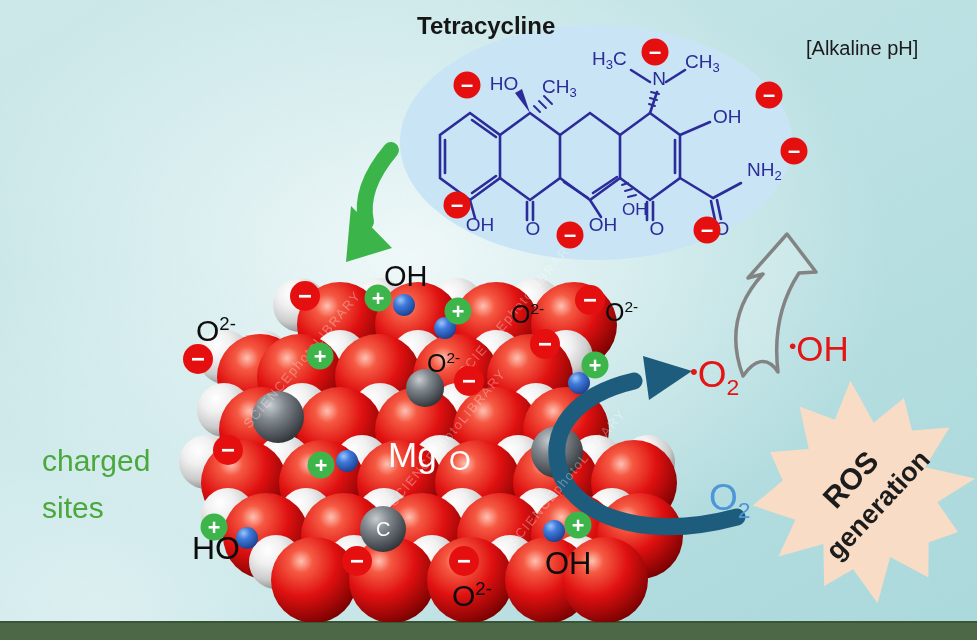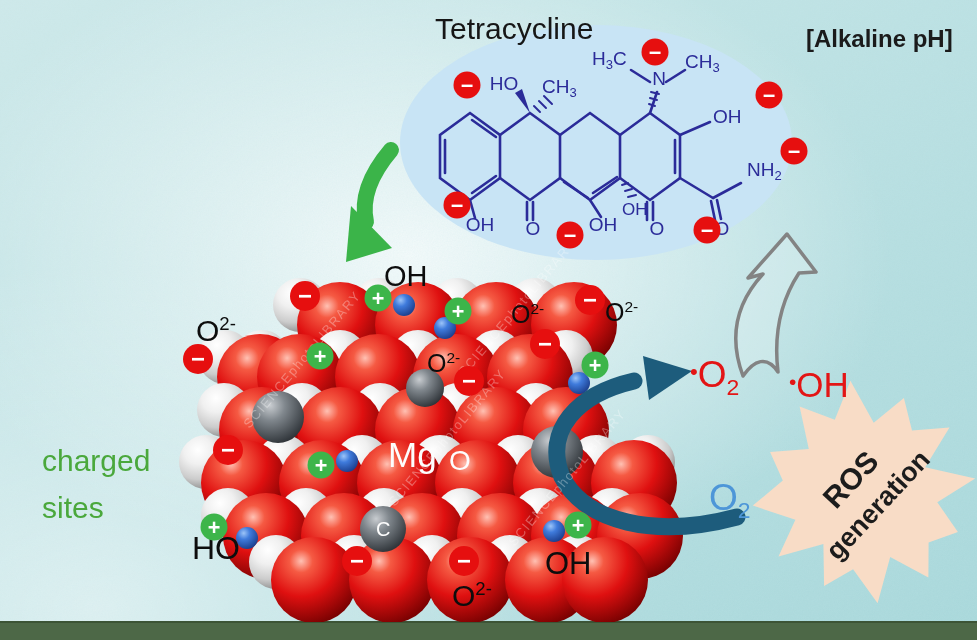--- a/index.html
+++ b/index.html
@@ -11,30 +11,30 @@
       radial-gradient(ellipse at 10% 95%, rgba(255,255,255,0.55), rgba(255,255,255,0) 40%),
       linear-gradient(150deg,#cfe9ea 0%,#bce1e3 45%,#a7d7da 100%);
   }
   .abs{position:absolute;}
   .noise{left:0;top:0;width:977px;height:640px;opacity:.45;pointer-events:none;}
   #bottom-bar{left:0;bottom:0;width:977px;height:17px;background:#4d6847;border-top:2px solid #3c5436;}
   #tc-ellipse{left:400px;top:25px;width:392px;height:235px;border-radius:50%;background:#c8e4f5;}
   .lbl{line-height:1;white-space:nowrap;color:#0d0d0d;}
   .lbl sup{font-size:62%;vertical-align:super;}
   .lbl sub{font-size:62%;vertical-align:sub;}
-  #title{left:435px;top:14px;font-size:30px;color:#161616;}
-  #ph-label{left:806px;top:27px;font-size:24px;color:#1b1b1b;font-weight:bold;}
+  #title{left:417px;top:14px;font-size:24px;color:#161616;font-weight:bold;}
+  #ph-label{left:806px;top:38px;font-size:20px;color:#1b1b1b;}
   #neg-text{left:55px;top:226px;font-size:27px;line-height:37px;color:#e5231b;}
   #pos-text{left:42px;top:437px;font-size:30px;line-height:47px;color:#4aa83c;}
   .badge{border-radius:50%;color:#fff;display:flex;align-items:center;justify-content:center;font-weight:bold;transform:translate(-50%,-50%);}
   .badge.minus{background:#e60f0f;}
   .badge.plus{background:#3db54a;}
   .white-lbl{color:#fdfdfd;}
   #superoxide{left:690px;top:356px;font-size:37px;color:#e31515;}
-  #hydroxyl{left:789px;top:331px;font-size:35px;color:#e31515;margin-top:36px;}
+  #hydroxyl{left:789px;top:331px;font-size:35px;color:#e31515;}
   #oxygen-label{left:709px;top:479px;font-size:37px;color:#4d96d8;}
   .bullet{font-size:60%;vertical-align:8px;}
   .watermark{color:rgba(255,255,255,0.32);font-size:13px;letter-spacing:1.5px;transform:rotate(-50deg);pointer-events:none;}
 </style>
 </head>
 <body>
 
 <div id="stage">
 
   <svg class="abs noise">

